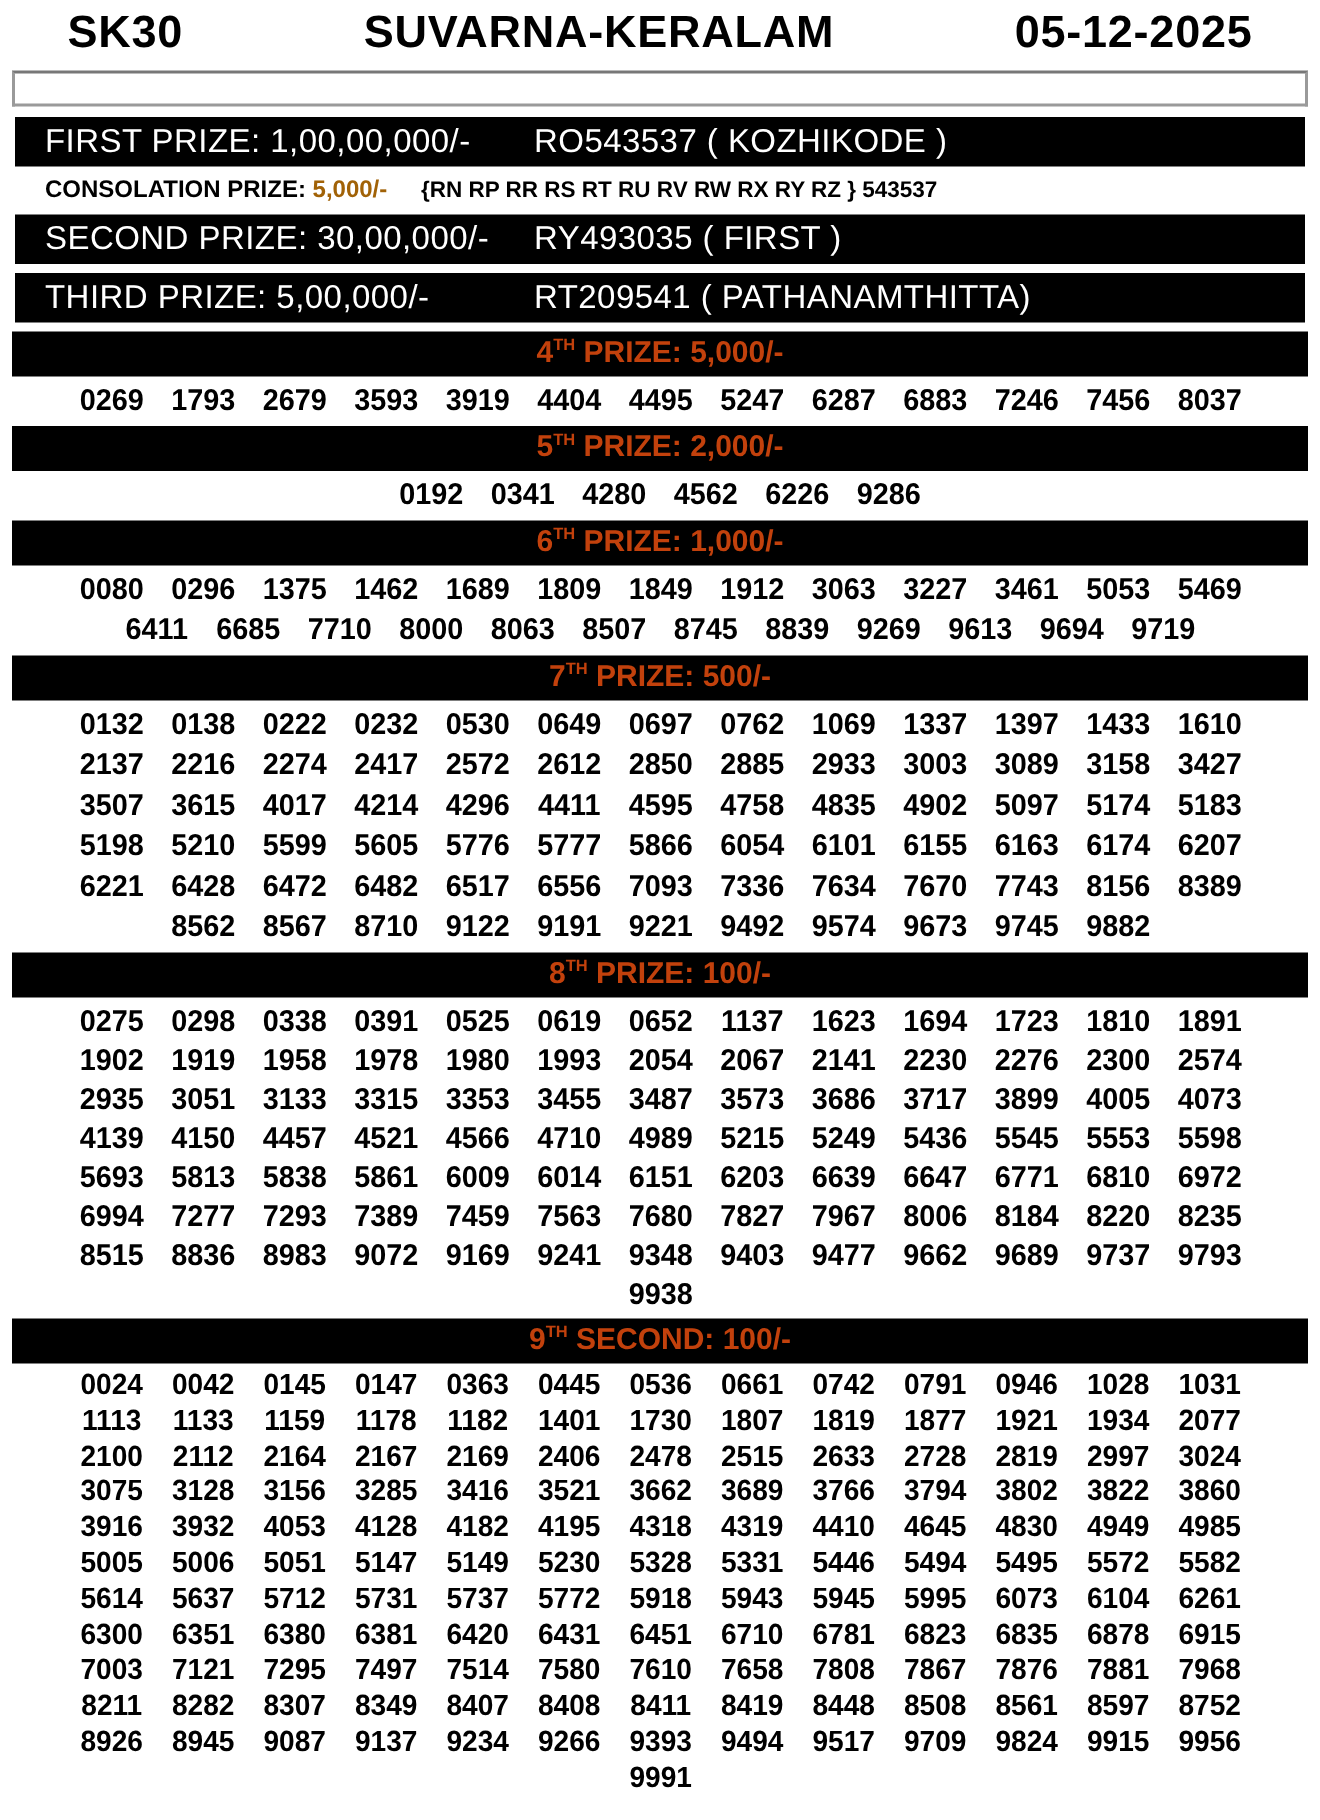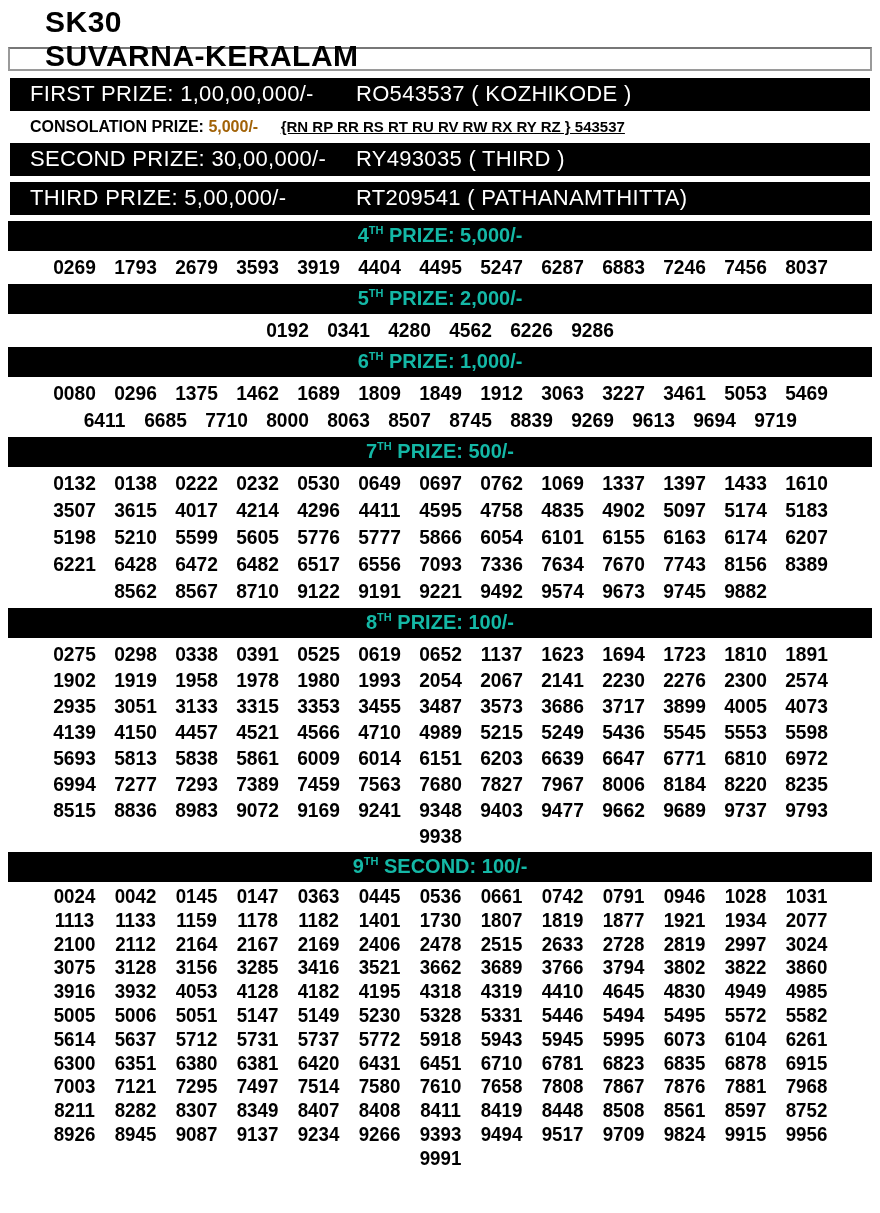--- a/index.html
+++ b/index.html
@@ -8,21 +8,20 @@
     background: #ffffff;
     font-family: "Liberation Sans", sans-serif;
     color: #000;
     overflow: hidden;
   }
   .topbar {
     display: flex; justify-content: space-between; align-items: baseline;
     padding: 5px 45px 0 45px;
     font-weight: 700; font-size: 30px; letter-spacing: 0.5px;
     height: 38px;
-    flex-direction: column;
   }
   .blank-box {
     margin: 4px 8px 7px 8px;
     height: 20px;
     background: #fff;
     border: 2px solid #9a9a9a;
     border-top-color: #777;
   }
   .bar {
     background: #000; color: #fff;
@@ -35,23 +34,23 @@
   .bar .bar-label { width: 326px; flex: 0 0 auto; }
   .bar .bar-winner { flex: 1; }
   .consolation {
     margin: 0 10px 6px 10px;
     padding-left: 20px;
     font-weight: 700; font-size: 16px;
     height: 20px; line-height: 20px;
     white-space: nowrap;
   }
   .consolation .red { color: #a16207; }
-  .consolation .series { font-size: 15px; margin-left: 18px; text-decoration: underline; }
+  .consolation .series { font-size: 15px; margin-left: 18px; }
   .tier-bar {
-    background: #000; color: #14b8a6;
+    background: #000; color: #c2410c;
     text-align: center;
     font-weight: 700; font-size: 20px;
     margin: 0 8px 3px 8px;
     padding: 3px 0 4px 0;
   }
   .tier-bar sup { font-size: 11px; }
   .nums { margin-bottom: 3px; }
   .num-row { display: flex; justify-content: center; }
   .num {
     width: 61px; flex: 0 0 auto;
@@ -83,21 +82,21 @@
   </div>
 
   <div class="consolation">
     <span>CONSOLATION PRIZE:</span>
     <span class="red">5,000/-</span>
     <span class="series">{RN RP RR RS RT RU RV RW RX RY RZ } 543537</span>
   </div>
 
   <div class="bar">
     <span class="bar-label">SECOND PRIZE: 30,00,000/-</span>
-    <span class="bar-winner">RY493035 ( THIRD )</span>
+    <span class="bar-winner">RY493035 ( FIRST )</span>
   </div>
 
   <div class="bar">
     <span class="bar-label">THIRD PRIZE: 5,00,000/-</span>
     <span class="bar-winner">RT209541 ( PATHANAMTHITTA)</span>
   </div>
 
   <div id="tiers">
       <section data-tier="4">
         <div class="tier-bar"><span>4</span><sup>TH</sup><span> PRIZE: 5,000/-</span></div>
@@ -178,20 +177,35 @@
             <span class="num">0649</span>
             <span class="num">0697</span>
             <span class="num">0762</span>
             <span class="num">1069</span>
             <span class="num">1337</span>
             <span class="num">1397</span>
             <span class="num">1433</span>
             <span class="num">1610</span>
           </div>
           <div class="num-row">
+            <span class="num">2137</span>
+            <span class="num">2216</span>
+            <span class="num">2274</span>
+            <span class="num">2417</span>
+            <span class="num">2572</span>
+            <span class="num">2612</span>
+            <span class="num">2850</span>
+            <span class="num">2885</span>
+            <span class="num">2933</span>
+            <span class="num">3003</span>
+            <span class="num">3089</span>
+            <span class="num">3158</span>
+            <span class="num">3427</span>
+          </div>
+          <div class="num-row">
             <span class="num">3507</span>
             <span class="num">3615</span>
             <span class="num">4017</span>
             <span class="num">4214</span>
             <span class="num">4296</span>
             <span class="num">4411</span>
             <span class="num">4595</span>
             <span class="num">4758</span>
             <span class="num">4835</span>
             <span class="num">4902</span>

